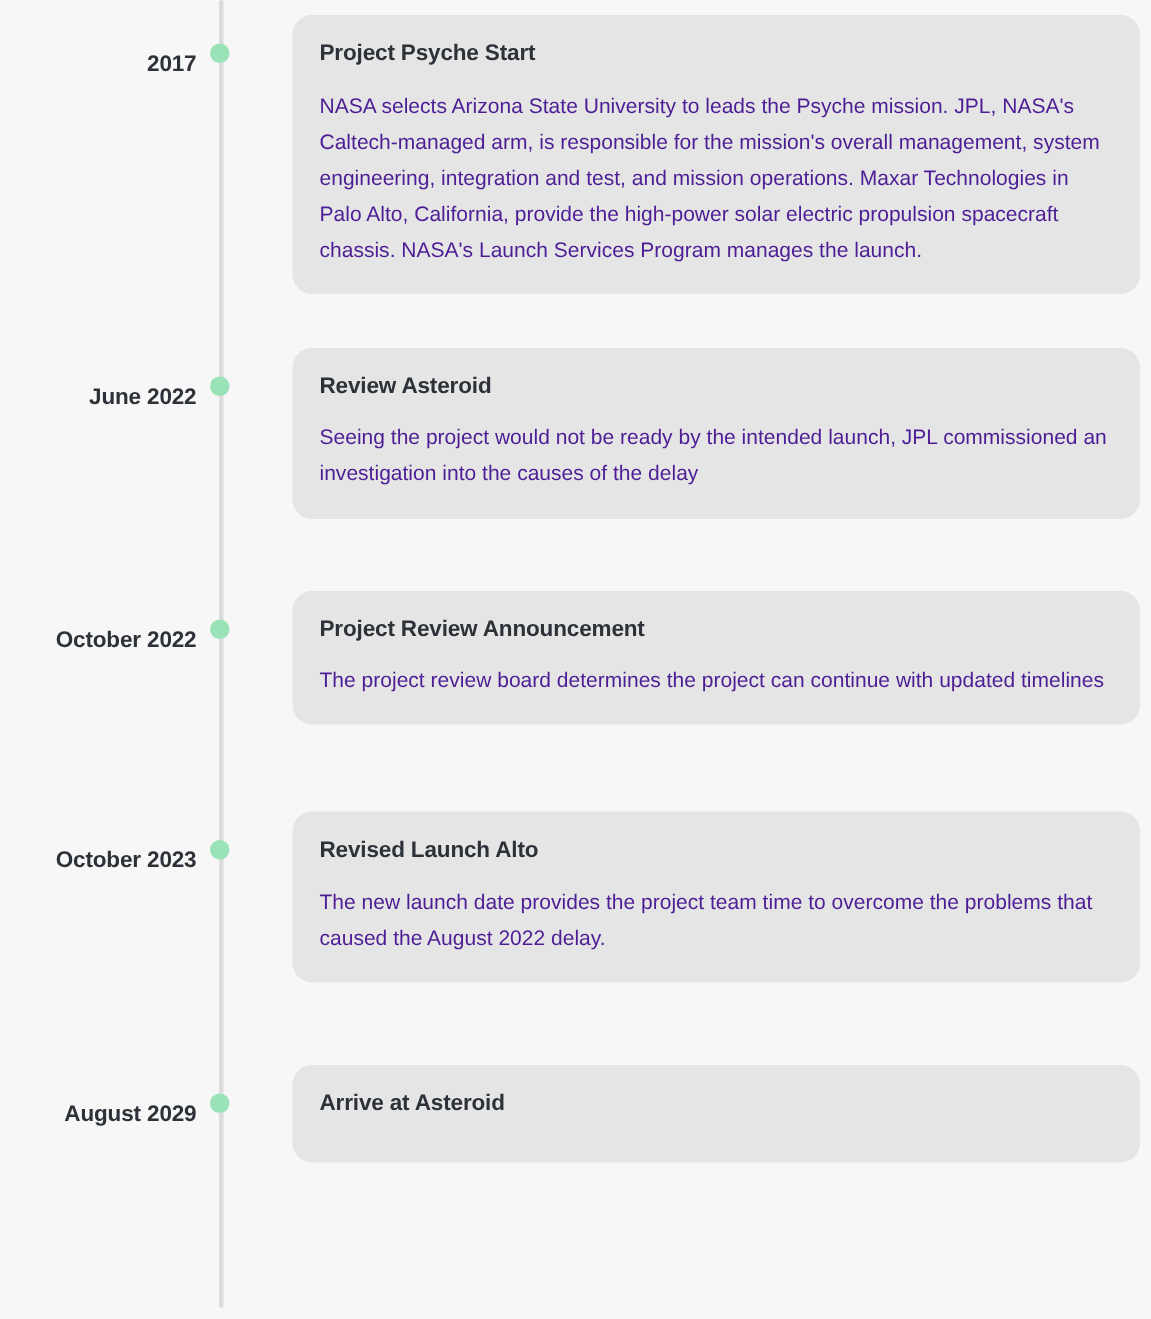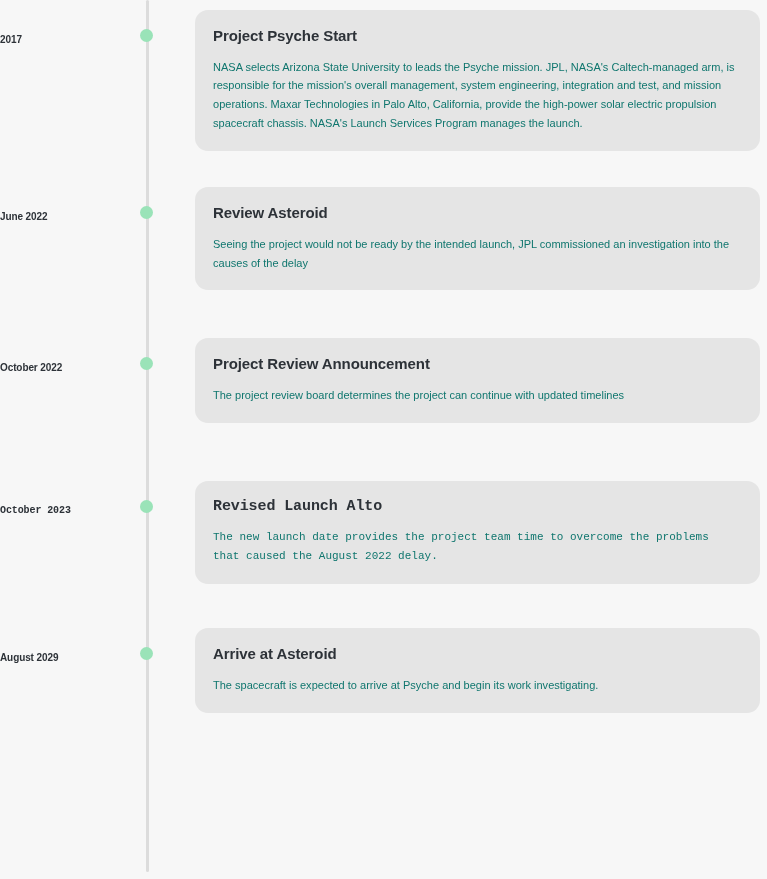--- a/index.html
+++ b/index.html
@@ -43,22 +43,22 @@
     position: relative;
     display: flex;
     align-items: flex-start;
     width: 767px;
   }
 
   
   .entry-date {
     width: 131px;
     flex: 0 0 131px;
-    text-align: left;
-    font-size: 10px;
+    text-align: right;
+    font-size: 15px;
     font-weight: bold;
     color: #2d3238;
     letter-spacing: -0.1px;
     line-height: 1;
     padding-top: 25px;
     white-space: nowrap;
   }
 
   
   .entry-node {
@@ -92,22 +92,22 @@
   .entry-title {
     font-size: 15px;
     font-weight: bold;
     color: #2d3238;
     line-height: 1.3;
     margin-bottom: 12px;
     letter-spacing: -0.1px;
   }
 
   .entry-body {
-    font-size: 11px;
-    color: #0f766e;
+    font-size: 14px;
+    color: #4c1d95;
     line-height: 1.72;
     letter-spacing: 0.01px;
   }
 
   
   .entry + .entry { margin-top: 0; }
   .entry { margin-bottom: 0; }
 </style>
 </head>
 <body>
@@ -151,40 +151,39 @@
         <div class="entry-dot"></div>
       </div>
       <div class="entry-card-wrap">
         <div class="entry-card">
           <div class="entry-title">Project Review Announcement</div>
           <div class="entry-body">The project review board determines the project can continue with updated timelines</div>
         </div>
       </div>
     </div>
 
-    <div class="entry" style="margin-bottom:44px;font-family:Liberation Mono, monospace;">
+    <div class="entry" style="margin-bottom:55px;">
       <div class="entry-date">October 2023</div>
       <div class="entry-node">
         <div class="entry-dot"></div>
       </div>
       <div class="entry-card-wrap">
         <div class="entry-card">
           <div class="entry-title">Revised Launch Alto</div>
           <div class="entry-body">The new launch date provides the project team time to overcome the problems that caused the August 2022 delay.</div>
         </div>
       </div>
     </div>
 
     <div class="entry">
       <div class="entry-date">August 2029</div>
       <div class="entry-node">
         <div class="entry-dot"></div>
       </div>
       <div class="entry-card-wrap">
         <div class="entry-card">
           <div class="entry-title">Arrive at Asteroid</div>
-          <div class="entry-body">The spacecraft is expected to arrive at Psyche and begin its work investigating.</div>
         </div>
       </div>
     </div>
 
   </div>
 </div>
 
 </body></html>

